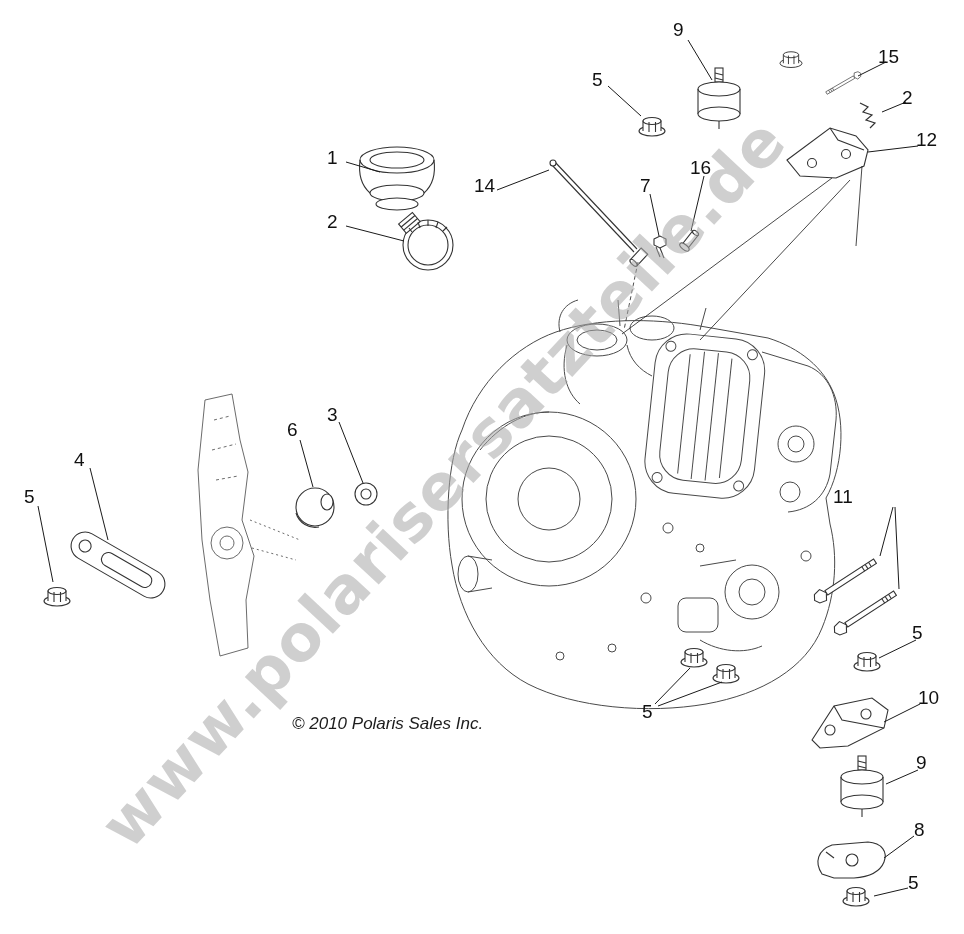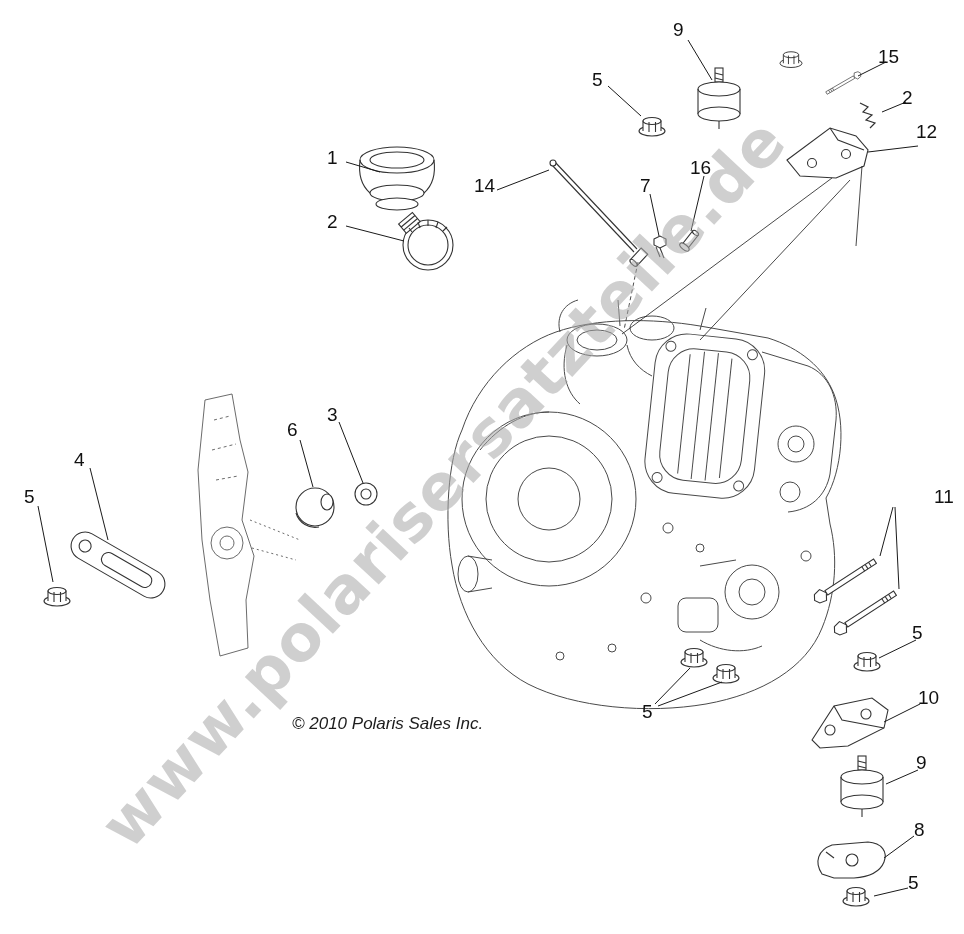--- a/index.html
+++ b/index.html
@@ -251,31 +251,31 @@
   </svg>
 
   <div class="watermark">www.polarisersatzteile.de</div>
 
   <div class="copyright">© 2010 Polaris Sales Inc.</div>
 
   <div class="callout" style="left:673px;top:20px">9</div>
   <div class="callout" style="left:878px;top:47px">15</div>
   <div class="callout" style="left:592px;top:70px">5</div>
   <div class="callout" style="left:902px;top:88px">2</div>
-  <div class="callout" style="left:916px;top:122px">12</div>
+  <div class="callout" style="left:916px;top:130px">12</div>
   <div class="callout" style="left:327px;top:148px">1</div>
   <div class="callout" style="left:474px;top:176px">14</div>
   <div class="callout" style="left:640px;top:176px">7</div>
   <div class="callout" style="left:690px;top:158px">16</div>
   <div class="callout" style="left:327px;top:212px">2</div>
   <div class="callout" style="left:287px;top:420px">6</div>
   <div class="callout" style="left:327px;top:405px">3</div>
   <div class="callout" style="left:74px;top:450px">4</div>
   <div class="callout" style="left:24px;top:487px">5</div>
-  <div class="callout" style="left:934px;top:487px">11</div>
+  <div class="callout" style="left:833px;top:487px">11</div>
   <div class="callout" style="left:912px;top:623px">5</div>
   <div class="callout" style="left:642px;top:702px">5</div>
   <div class="callout" style="left:918px;top:688px">10</div>
   <div class="callout" style="left:916px;top:753px">9</div>
   <div class="callout" style="left:914px;top:820px">8</div>
   <div class="callout" style="left:908px;top:873px">5</div>
 
 </div>
 
 </body></html>

